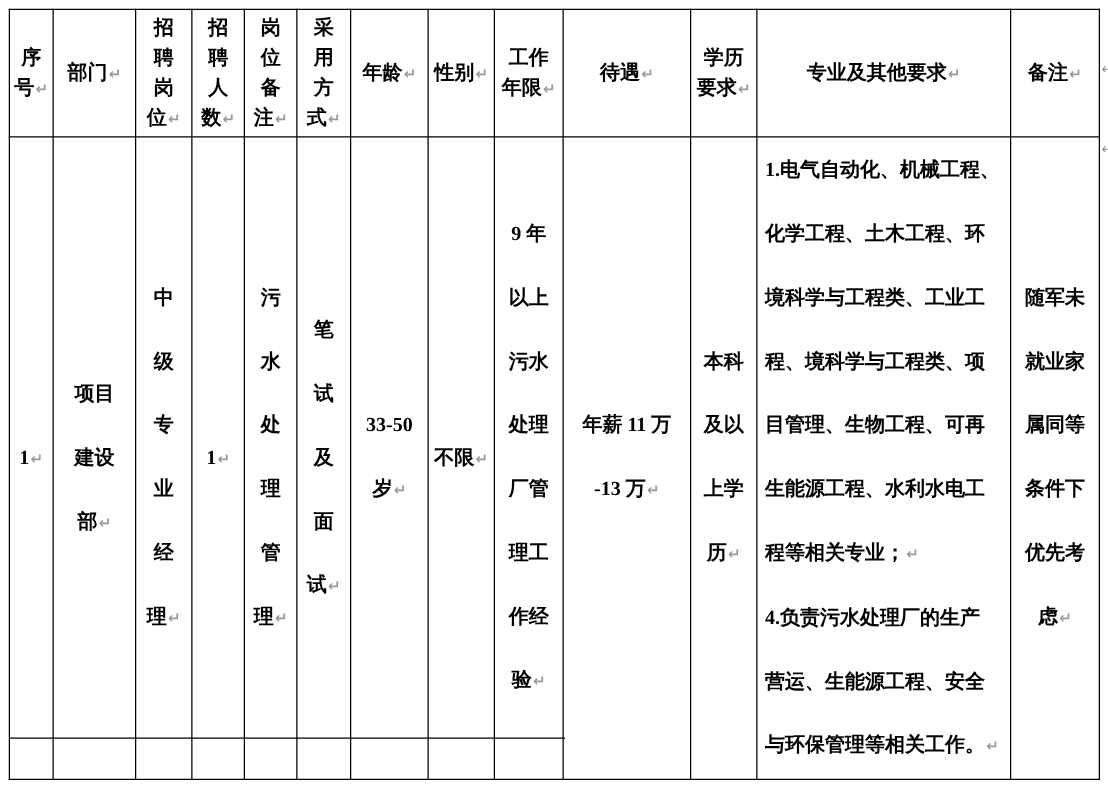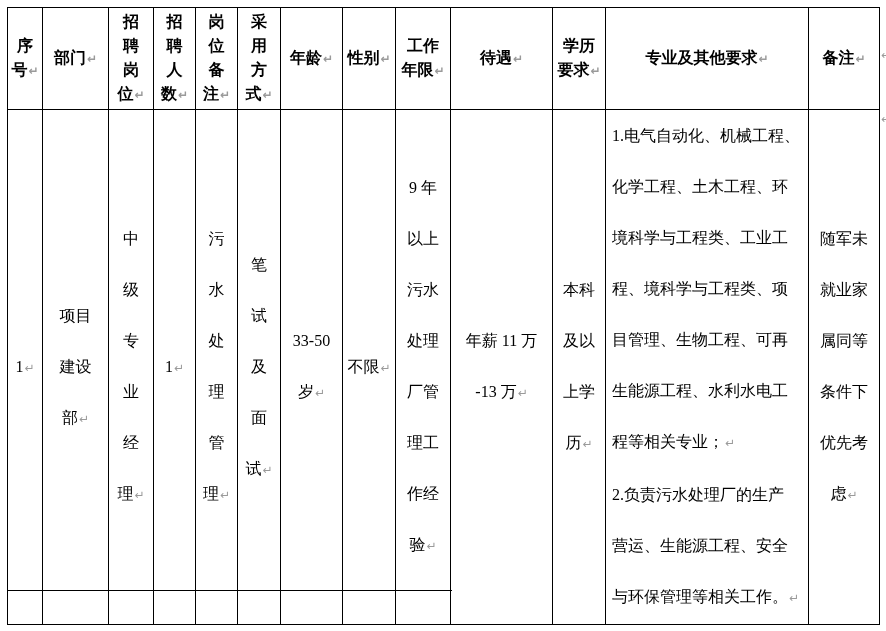--- a/index.html
+++ b/index.html
@@ -2,21 +2,21 @@
 <html><head>
 <meta charset="utf-8">
 <style>
   html,body{margin:0;padding:0;background:#fff;}
   body{width:886px;height:631px;overflow:hidden;font-family:"Liberation Serif","DejaVu Serif",serif;color:#000;}
   .page{position:relative;width:886px;height:631px;background:#fff;}
   table.tbl{position:absolute;left:7px;top:7px;width:872px;border-collapse:collapse;table-layout:fixed;}
   .tbl th,.tbl td{border:1px solid #000;vertical-align:middle;text-align:center;padding:0;font-size:16px;overflow:hidden;}
   tr.hrow th{height:101px;font-weight:700;}
   tr.hrow .ln{line-height:24px;}
-  tr.brow td{height:513px;font-weight:400;}
+  tr.brow td{height:513px;font-weight:700;}
   tr.brow .ln{line-height:51px;}
   td.left-cell{text-align:left;padding:0 6px;}
   td.left-cell .ln{text-align:justify;}
   .pilcrow{color:#9a9a9a;font-size:12px;font-family:"DejaVu Sans",sans-serif;margin-left:1px;vertical-align:baseline;}
   .partial-row-border{position:absolute;left:8px;top:590px;width:444px;height:1px;background:#000;}
   .outmark{position:absolute;left:881px;color:#9a9a9a;font-size:12px;font-family:"DejaVu Sans",sans-serif;}
   .outmark.m1{top:48px;}
   .outmark.m2{top:112px;}
 </style>
 </head>
@@ -159,21 +159,21 @@
             <div class="ln">历<span class="pilcrow">↵</span></div>
           </td>
       <td class="left-cell">
             <div class="ln">1.电气自动化、机械工程、</div>
             <div class="ln">化学工程、土木工程、环</div>
             <div class="ln">境科学与工程类、工业工</div>
             <div class="ln">程、境科学与工程类、项</div>
             <div class="ln">目管理、生物工程、可再</div>
             <div class="ln">生能源工程、水利水电工</div>
             <div class="ln">程等相关专业；<span class="pilcrow">↵</span></div>
-            <div class="ln">2.负责污水处理厂的生产</div>
+            <div class="ln">4.负责污水处理厂的生产</div>
             <div class="ln">营运、生能源工程、安全</div>
             <div class="ln">与环保管理等相关工作。<span class="pilcrow">↵</span></div>
           </td>
       <td>
             <div class="ln">随军未</div>
             <div class="ln">就业家</div>
             <div class="ln">属同等</div>
             <div class="ln">条件下</div>
             <div class="ln">优先考</div>
             <div class="ln">虑<span class="pilcrow">↵</span></div>

